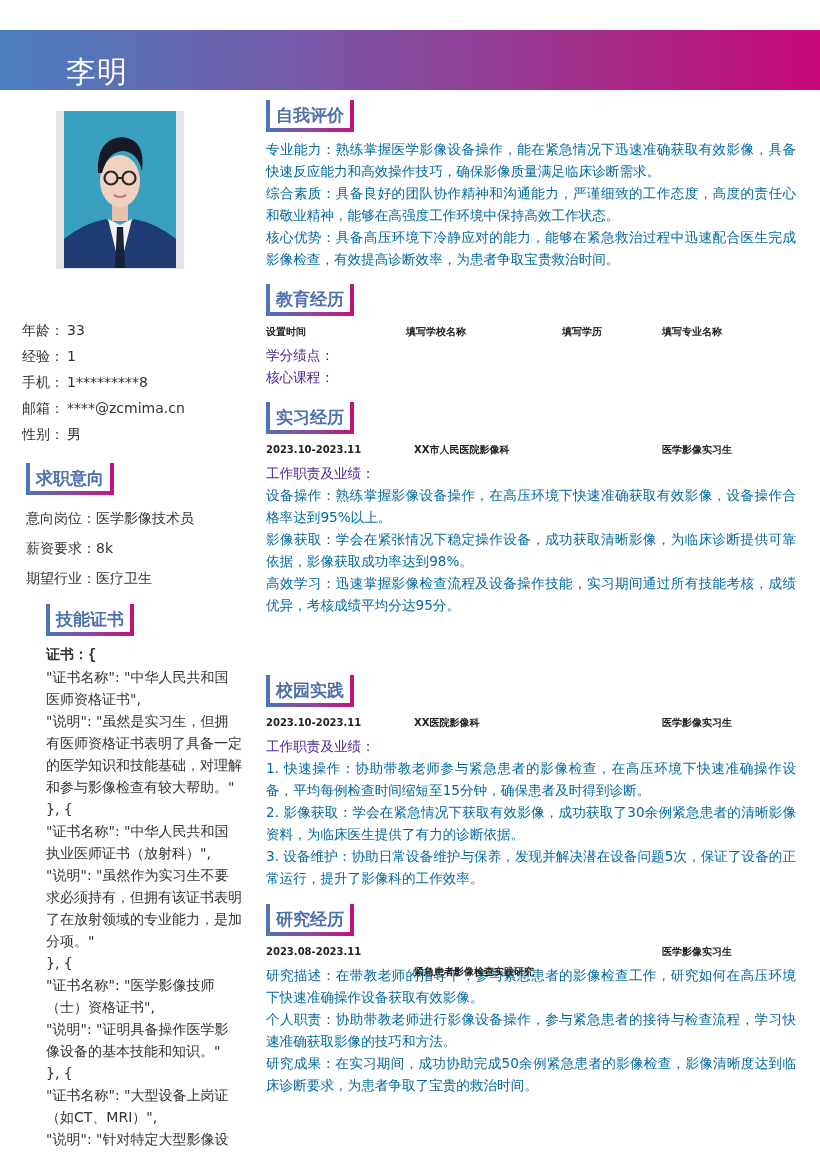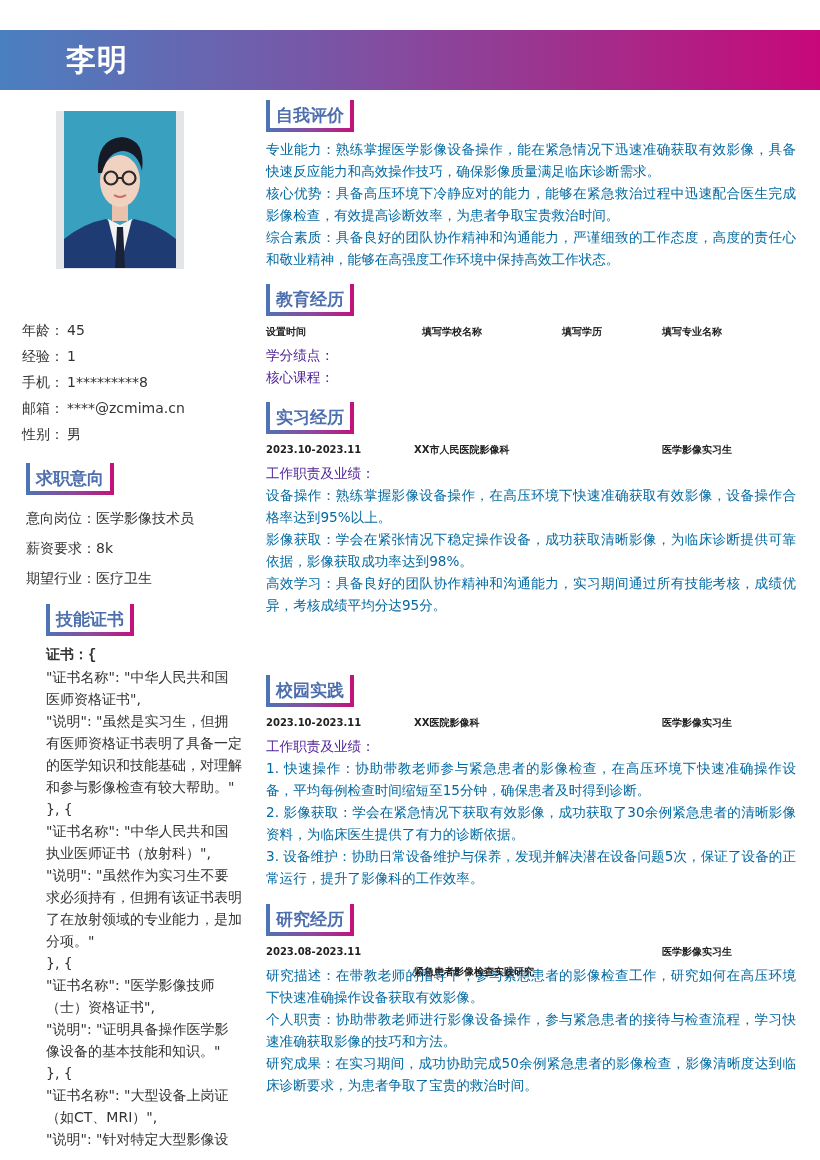--- a/index.html
+++ b/index.html
@@ -4,22 +4,22 @@
 <style>
   * { box-sizing: border-box; margin: 0; padding: 0; }
   html, body { width: 820px; height: 1160px; overflow: hidden; background: #ffffff; }
   body { font-family: "DejaVu Sans", "Liberation Sans", sans-serif; color: #333333; position: relative; }
 
   .header {
     position: absolute; left: 0; top: 30px; width: 820px; height: 60px;
     background: linear-gradient(90deg, #4a80c0 0%, #7a55a6 40%, #a0308c 70%, #c8087a 100%);
   }
   .header .name {
-    position: absolute; left: 66px; top: 10px;
-    font-size: 30px; font-weight: bold; color: #ffffff; letter-spacing: 1px; line-height: 40px;
+    position: absolute; left: 66px; top: 22px;
+    font-size: 30px; font-weight: normal; color: #ffffff; letter-spacing: 1px; line-height: 40px;
   }
 
   
   .left { position: absolute; left: 0; top: 90px; width: 250px; height: 1070px; overflow: hidden; }
   .photo-frame {
     position: absolute; left: 56px; top: 21px; width: 128px; height: 158px;
     background: #e3e5e7;
   }
   .photo {
     position: absolute; left: 8px; top: 0; width: 112px; height: 157px; overflow: hidden;
@@ -82,21 +82,21 @@
         <circle cx="47" cy="67" r="6.5" fill="none" stroke="#2a2a2a" stroke-width="2.2"></circle>
         <circle cx="65" cy="67" r="6.5" fill="none" stroke="#2a2a2a" stroke-width="2.2"></circle>
         <line x1="53.5" y1="67" x2="58.5" y2="67" stroke="#2a2a2a" stroke-width="2"></line>
 
         <path d="M50 84 Q56 88 62 84" fill="none" stroke="#c86a6a" stroke-width="2"></path>
       </svg>
     </div>
   </div>
 
   <div class="info">
-    <div class="info-row"><span class="k">年龄：</span><span>45</span></div>
+    <div class="info-row"><span class="k">年龄：</span><span>33</span></div>
     <div class="info-row"><span class="k">经验：</span><span>1</span></div>
     <div class="info-row"><span class="k">手机：</span><span>1*********8</span></div>
     <div class="info-row"><span class="k">邮箱：</span><span>****@zcmima.cn</span></div>
     <div class="info-row"><span class="k">性别：</span><span>男</span></div>
   </div>
 
   <div class="sec" style="top:373px;">
     <div class="sec-title">求职意向</div>
     <div style="margin-top:8px;">
       <div class="intent-row"><span>意向岗位：</span><span>医学影像技术员</span></div>
@@ -123,51 +123,51 @@
     </div>
   </div>
 </div>
 
 <div class="right">
 
   <div class="rsec" style="top:10px;">
     <div class="sec-title">自我评价</div>
     <div style="margin-top:6px;">
       <div class="para">专业能力：熟练掌握医学影像设备操作，能在紧急情况下迅速准确获取有效影像，具备快速反应能力和高效操作技巧，确保影像质量满足临床诊断需求。</div>
+      <div class="para">综合素质：具备良好的团队协作精神和沟通能力，严谨细致的工作态度，高度的责任心和敬业精神，能够在高强度工作环境中保持高效工作状态。</div>
       <div class="para">核心优势：具备高压环境下冷静应对的能力，能够在紧急救治过程中迅速配合医生完成影像检查，有效提高诊断效率，为患者争取宝贵救治时间。</div>
-      <div class="para">综合素质：具备良好的团队协作精神和沟通能力，严谨细致的工作态度，高度的责任心和敬业精神，能够在高强度工作环境中保持高效工作状态。</div>
     </div>
   </div>
 
   <div class="rsec" style="top:194px;">
     <div class="sec-title">教育经历</div>
     <div style="margin-top:4px;">
       <div class="row-bold">
         <span style="left:0;">设置时间</span>
-        <span style="left:156px;">填写学校名称</span>
+        <span style="left:140px;">填写学校名称</span>
         <span style="left:296px;">填写学历</span>
         <span style="left:396px;">填写专业名称</span>
       </div>
       <div class="line">学分绩点：</div>
       <div class="line">核心课程：</div>
     </div>
   </div>
 
   <div class="rsec" style="top:312px;">
     <div class="sec-title">实习经历</div>
     <div style="margin-top:4px;">
       <div class="row-bold">
         <span style="left:0;">2023.10-2023.11</span>
         <span style="left:148px;">XX市人民医院影像科</span>
         <span style="left:396px;">医学影像实习生</span>
       </div>
       <div class="line">工作职责及业绩：</div>
       <div class="para">设备操作：熟练掌握影像设备操作，在高压环境下快速准确获取有效影像，设备操作合格率达到95%以上。</div>
       <div class="para">影像获取：学会在紧张情况下稳定操作设备，成功获取清晰影像，为临床诊断提供可靠依据，影像获取成功率达到98%。</div>
-      <div class="para">高效学习：具备良好的团队协作精神和沟通能力，实习期间通过所有技能考核，成绩优异，考核成绩平均分达95分。</div>
+      <div class="para">高效学习：迅速掌握影像检查流程及设备操作技能，实习期间通过所有技能考核，成绩优异，考核成绩平均分达95分。</div>
     </div>
   </div>
 
   <div class="rsec" style="top:585px;">
     <div class="sec-title">校园实践</div>
     <div style="margin-top:4px;">
       <div class="row-bold">
         <span style="left:0;">2023.10-2023.11</span>
         <span style="left:148px;">XX医院影像科</span>
         <span style="left:396px;">医学影像实习生</span>

